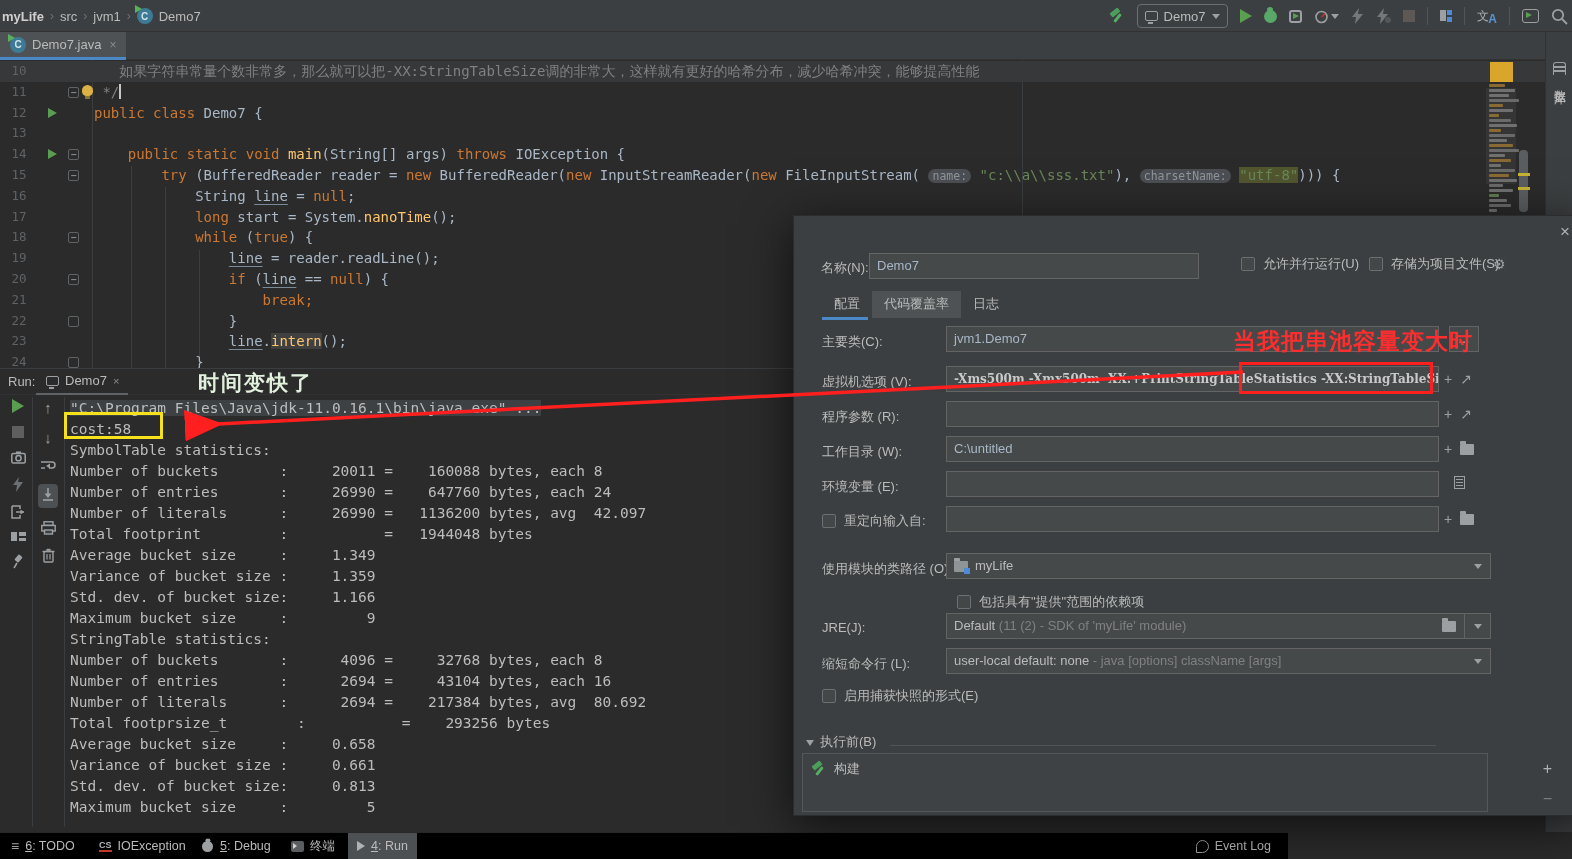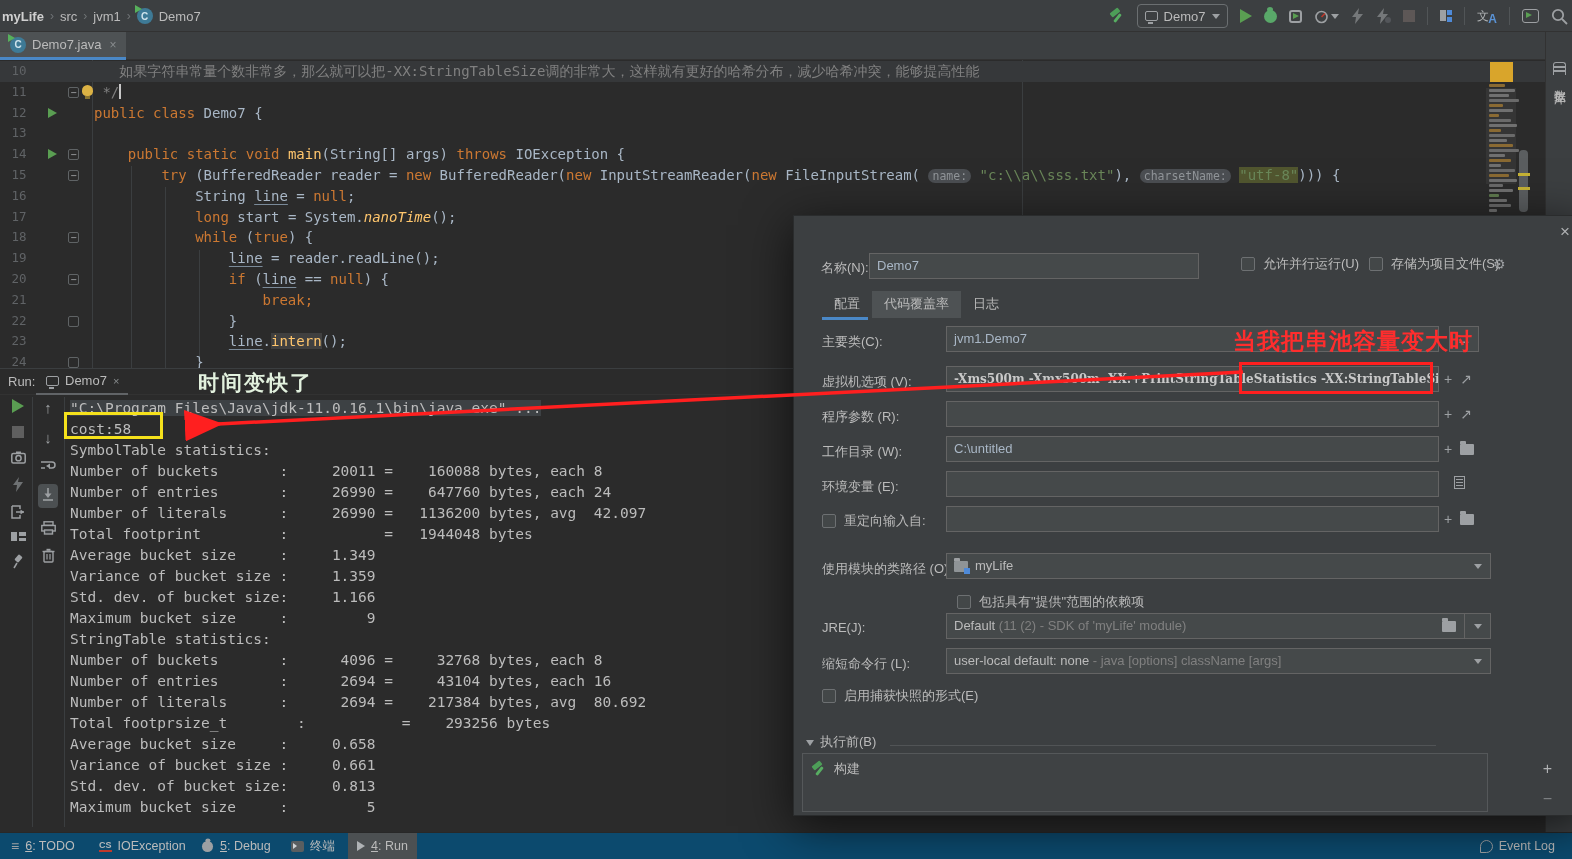--- a/index.html
+++ b/index.html
@@ -35,21 +35,21 @@
   .edl .ln{width:40px;flex:none;text-align:center;color:#606366;font-size:12.5px;padding-right:2px}
   .edl .gi{width:54px;flex:none;position:relative}
   .edl .code{flex:1}
   .i-play{position:absolute;left:8px;top:5px;width:0;height:0;border-left:9px solid #5a9e52;border-top:5.5px solid transparent;border-bottom:5.5px solid transparent}
   .i-fold,.i-foldend{position:absolute;left:28px;top:5px;width:11px;height:11px;border:1px solid #5f6365;border-radius:2px;color:#9da0a3;
     font-size:10px;line-height:9px;text-align:center}
   .i-fold::before{content:"−"}
   .i-bulb{position:absolute;left:42px;top:3px;width:11px;height:11px;background:#dcb244;border-radius:50% 50% 42% 42%}
   .i-bulb::after{content:"";position:absolute;left:3px;bottom:-3px;width:5px;height:2.5px;background:#8a7430}
   .s-kw{color:#cc7832}.s-plain{color:#a9b7c6}.s-cmt{color:#808080}.s-str{color:#6a8759}
-  .s-method{color:#ffc66d}.s-smethod{color:#ffc66d;font-style:italic}
+  .s-method{color:#ffc66d}.s-smethod{color:#ffc66d;}
   .s-u{color:#a9b7c6;text-decoration:underline;text-underline-offset:3px;text-decoration-color:#7a8a99}
   .s-hint{background:#4b4e52;color:#919599;border-radius:7px;padding:0 4px;font-size:11.5px}
   .s-strsel{color:#6a8759;background:#51562f}
   .s-methodsel{color:#ffc66d;background:#404040}
   .s-caret{display:inline-block;width:2px;height:15px;background:#c8c8c8;vertical-align:-2px}
   .guide{position:absolute;width:1px;background:#3b3e40}
   #gutterline{position:absolute;left:92px;top:0;width:1px;height:310px;background:#3b3e40}
   #marginline{position:absolute;left:1022px;top:0;width:1px;height:308px;background:#3b3e40}
   
   #minimap{position:absolute;left:1488px;top:24px;width:26px}
@@ -120,21 +120,21 @@
   
   #stripe{left:1545px;top:32px;width:27px;height:800px;background:#3c3f41;border-left:1px solid #323232;z-index:6}
   .stripe-item{position:absolute;left:0;width:27px;display:flex;flex-direction:column;align-items:center;gap:5px;color:#bbbbbb;font-size:12px}
   .vtext{writing-mode:vertical-rl;letter-spacing:1px}
   .dbicon{width:13px;height:13px;border-radius:3px 3px 0 0;border:1.5px solid #9da0a3;border-bottom:none;position:relative}
   .dbicon::before{content:"";position:absolute;left:-1.5px;top:3px;width:13px;height:1.5px;background:#9da0a3;box-shadow:0 4px 0 #9da0a3}
   .pumlicon{width:13px;height:11px;background:#caa53f;position:relative}
   .pumlicon::after{content:"";position:absolute;right:-1px;bottom:-2px;width:6px;height:6px;background:#b75c9d}
   .anticon{width:11px;height:8px;background:#7a4a3b;border-radius:50%}
   
-  #statusbar{left:0;top:832px;width:1572px;height:27px;background:#0c4a6e;border-top:1px solid #282828;z-index:6;
+  #statusbar{left:0;top:832px;width:1288px;height:27px;background:#000000;border-top:1px solid #282828;z-index:6;
     color:#bbbbbb;font-size:12.5px}
   .sitem{position:absolute;top:0;height:26px;display:flex;align-items:center;gap:6px;padding:0 9px}
   .sitem.active{background:#4c5052}
   .snum{text-decoration:underline}
   .sb-play{width:0;height:0;border-left:8px solid #b0b3b5;border-top:5px solid transparent;border-bottom:5px solid transparent}
   .cs-badge{font-size:9px;font-weight:bold;color:#b5b8ba;border-bottom:2px solid #c0392b;line-height:10px}
   .term-ic{width:13px;height:11px;background:#5a5e60;border-radius:2px;position:relative}
   .term-ic::before{content:"";position:absolute;left:2px;top:2px;border-left:4px solid #d0d3d5;border-top:3px solid transparent;border-bottom:3px solid transparent}
   .balloon{width:13px;height:13px;border:1.5px solid #9da0a3;border-radius:50% 50% 50% 0}
   

